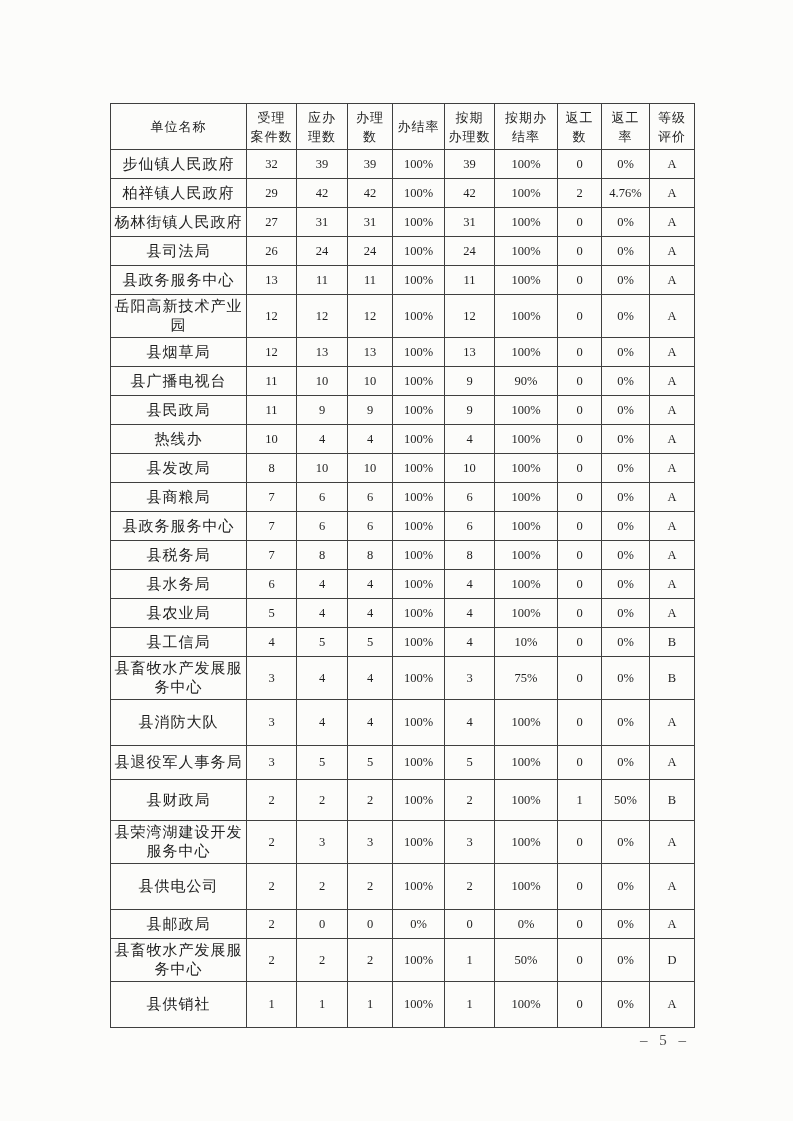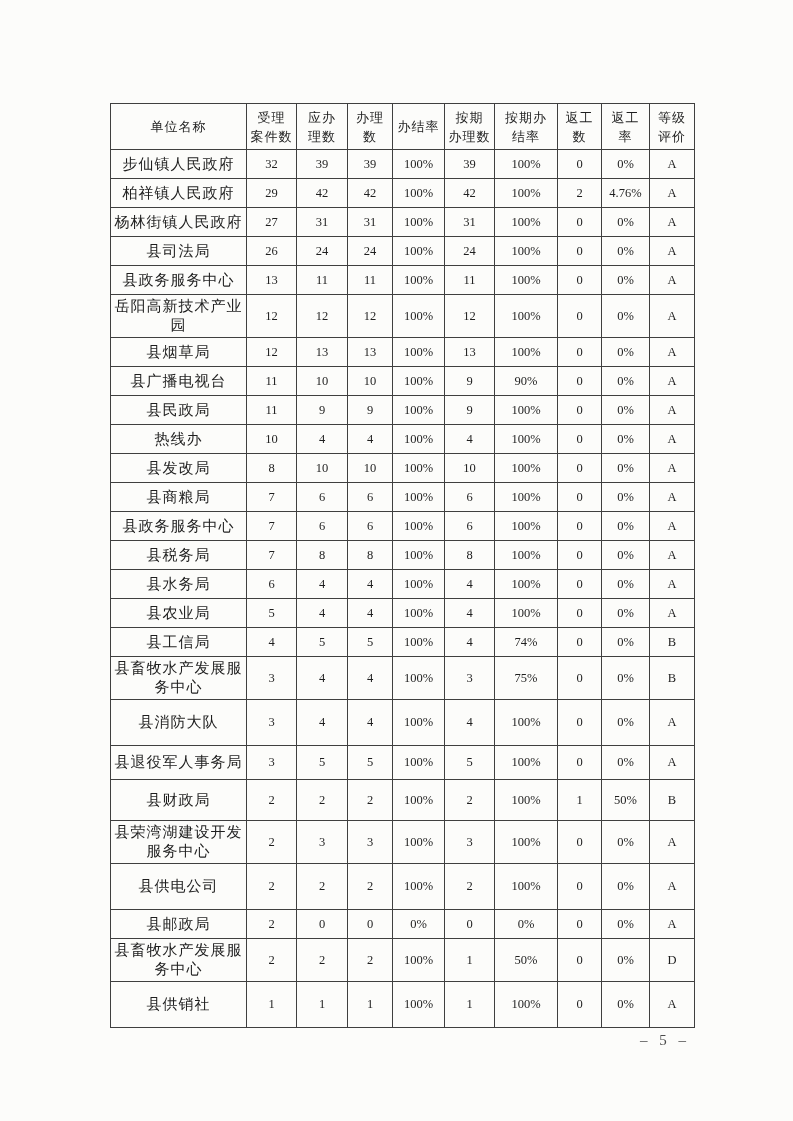--- a/index.html
+++ b/index.html
@@ -314,21 +314,21 @@
           <td>0%</td>
           <td>A</td>
         </tr>
         <tr>
           <td>县工信局</td>
           <td>4</td>
           <td>5</td>
           <td>5</td>
           <td>100%</td>
           <td>4</td>
-          <td>74%</td>
+          <td>10%</td>
           <td>0</td>
           <td>0%</td>
           <td>B</td>
         </tr>
         <tr>
           <td>县畜牧水产发展服务中心</td>
           <td>3</td>
           <td>4</td>
           <td>4</td>
           <td>100%</td>

